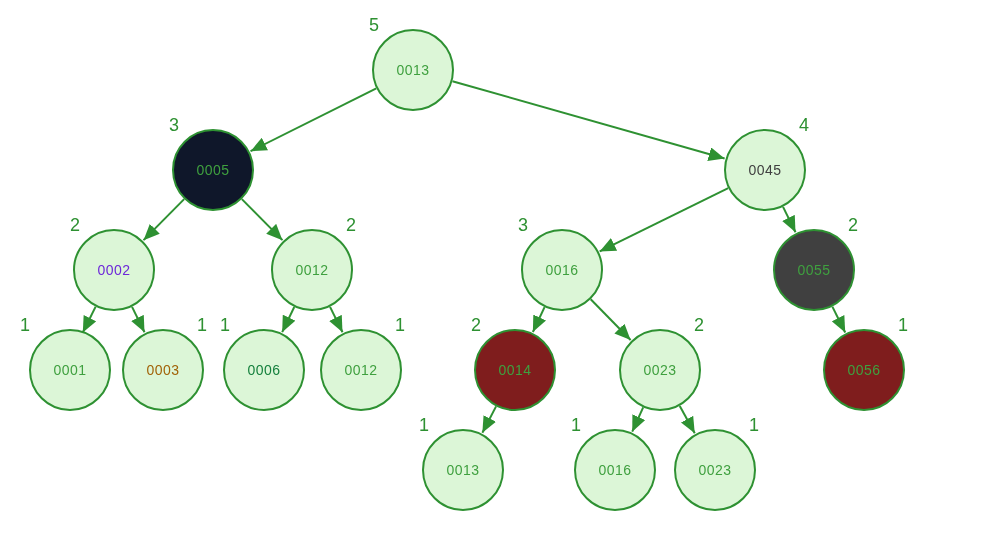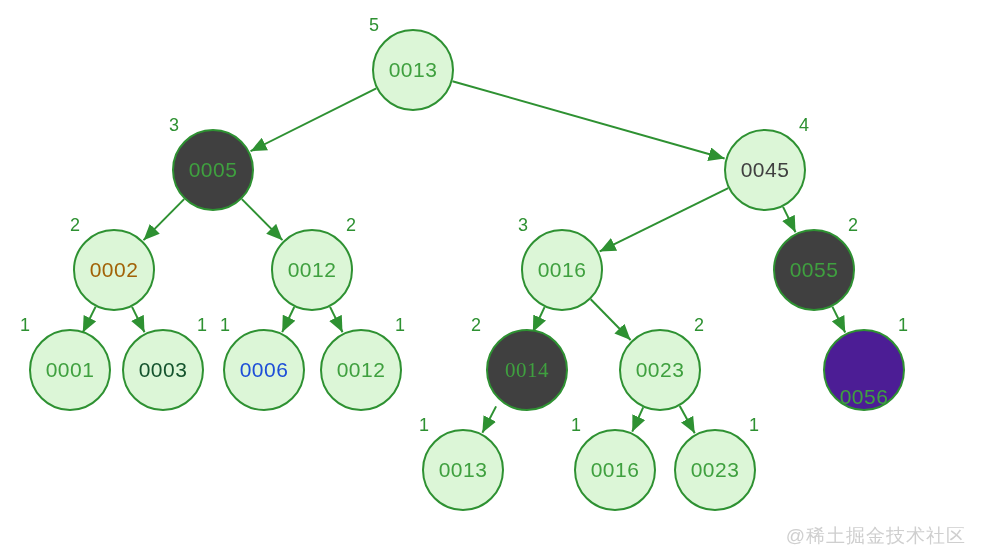--- a/index.html
+++ b/index.html
@@ -20,21 +20,21 @@
     left: 0; top: 0;
   }
   .node {
     position: absolute;
     width: 82px; height: 82px;
     box-sizing: border-box;
     border-radius: 50%;
     display: flex;
     align-items: center;
     justify-content: center;
-    font-size: 21px;
+    font-size: 14px;
     letter-spacing: 0.5px;
   }
   .hlabel {
     position: absolute;
     transform: translate(-50%, -50%);
     font-size: 18px;
     line-height: 1;
   }
   .watermark {
     position: absolute;
@@ -69,79 +69,78 @@
       <line x1="496.0845377976784" y1="406.3758888506184" x2="482.37681493896355" y2="432.736894348147" stroke="#2e9132" stroke-width="2" marker-end="url(#arrow)"></line>
       <line x1="643.1750482295192" y1="407.38878171217937" x2="632.2353164478095" y2="431.69929678264555" stroke="#2e9132" stroke-width="2" marker-end="url(#arrow)"></line>
       <line x1="679.7586687406584" y1="405.9248522557425" x2="694.7594125095694" y2="433.1989318355808" stroke="#2e9132" stroke-width="2" marker-end="url(#arrow)"></line>
       <line x1="832.3357574154983" y1="306.67151483099656" x2="845.2170289890017" y2="332.4340579780035" stroke="#2e9132" stroke-width="2" marker-end="url(#arrow)"></line>
     </svg>
   <div id="nodes">
       <div class="node" style="left: 372px; top: 29px; background: rgb(220, 246, 215); border: 2.5px solid rgb(46, 145, 50);">
         <span style="color: rgb(63, 160, 63);">0013</span>
       </div>
       <span class="hlabel" style="left: 374px; top: 25px; color: rgb(46, 145, 50);">5</span>
-      <div class="node" style="left: 172px; top: 129px; background: #404040; border: 2.5px solid rgb(46, 145, 50);">
+      <div class="node" style="left: 172px; top: 129px; background: #0f172a; border: 2.5px solid rgb(46, 145, 50);">
         <span style="color: rgb(63, 160, 63);">0005</span>
       </div>
       <span class="hlabel" style="left: 174px; top: 125px; color: rgb(46, 145, 50);">3</span>
       <div class="node" style="left: 724px; top: 129px; background: rgb(220, 246, 215); border: 2.5px solid rgb(46, 145, 50);">
         <span style="color: #404040;">0045</span>
       </div>
       <span class="hlabel" style="left: 804px; top: 125px; color: rgb(46, 145, 50);">4</span>
       <div class="node" style="left: 73px; top: 229px; background: rgb(220, 246, 215); border: 2.5px solid rgb(46, 145, 50);">
-        <span style="color: #a16207;">0002</span>
+        <span style="color: #6d28d9;">0002</span>
       </div>
       <span class="hlabel" style="left: 75px; top: 225px; color: rgb(46, 145, 50);">2</span>
       <div class="node" style="left: 271px; top: 229px; background: rgb(220, 246, 215); border: 2.5px solid rgb(46, 145, 50);">
         <span style="color: rgb(63, 160, 63);">0012</span>
       </div>
       <span class="hlabel" style="left: 351px; top: 225px; color: rgb(46, 145, 50);">2</span>
       <div class="node" style="left: 521px; top: 229px; background: rgb(220, 246, 215); border: 2.5px solid rgb(46, 145, 50);">
         <span style="color: rgb(63, 160, 63);">0016</span>
       </div>
       <span class="hlabel" style="left: 523px; top: 225px; color: rgb(46, 145, 50);">3</span>
       <div class="node" style="left: 773px; top: 229px; background: #404040; border: 2.5px solid rgb(46, 145, 50);">
         <span style="color: rgb(63, 160, 63);">0055</span>
       </div>
       <span class="hlabel" style="left: 853px; top: 225px; color: rgb(46, 145, 50);">2</span>
       <div class="node" style="left: 29px; top: 329px; background: rgb(220, 246, 215); border: 2.5px solid rgb(46, 145, 50);">
         <span style="color: rgb(63, 160, 63);">0001</span>
       </div>
       <span class="hlabel" style="left: 25px; top: 325px; color: rgb(46, 145, 50);">1</span>
       <div class="node" style="left: 122px; top: 329px; background: rgb(220, 246, 215); border: 2.5px solid rgb(46, 145, 50);">
-        <span style="color: #14532d;">0003</span>
+        <span style="color: #a16207;">0003</span>
       </div>
       <span class="hlabel" style="left: 202px; top: 325px; color: rgb(46, 145, 50);">1</span>
       <div class="node" style="left: 223px; top: 329px; background: rgb(220, 246, 215); border: 2.5px solid rgb(46, 145, 50);">
-        <span style="color: #1d4ed8;">0006</span>
+        <span style="color: #15803d;">0006</span>
       </div>
       <span class="hlabel" style="left: 225px; top: 325px; color: rgb(46, 145, 50);">1</span>
       <div class="node" style="left: 320px; top: 329px; background: rgb(220, 246, 215); border: 2.5px solid rgb(46, 145, 50);">
         <span style="color: rgb(63, 160, 63);">0012</span>
       </div>
       <span class="hlabel" style="left: 400px; top: 325px; color: rgb(46, 145, 50);">1</span>
-      <div class="node" style="left: 486px; top: 329px; background: #404040; border: 2.5px solid rgb(46, 145, 50); font-family: Liberation Serif, serif;">
+      <div class="node" style="left: 474px; top: 329px; background: #7f1d1d; border: 2.5px solid rgb(46, 145, 50);">
         <span style="color: rgb(63, 160, 63);">0014</span>
       </div>
       <span class="hlabel" style="left: 476px; top: 325px; color: rgb(46, 145, 50);">2</span>
       <div class="node" style="left: 619px; top: 329px; background: rgb(220, 246, 215); border: 2.5px solid rgb(46, 145, 50);">
         <span style="color: rgb(63, 160, 63);">0023</span>
       </div>
       <span class="hlabel" style="left: 699px; top: 325px; color: rgb(46, 145, 50);">2</span>
-      <div class="node" style="left: 823px; top: 329px; background: #4c1d95; border: 2.5px solid rgb(46, 145, 50); align-items: flex-end;">
+      <div class="node" style="left: 823px; top: 329px; background: #7f1d1d; border: 2.5px solid rgb(46, 145, 50);">
         <span style="color: rgb(63, 160, 63);">0056</span>
       </div>
       <span class="hlabel" style="left: 903px; top: 325px; color: rgb(46, 145, 50);">1</span>
       <div class="node" style="left: 422px; top: 429px; background: rgb(220, 246, 215); border: 2.5px solid rgb(46, 145, 50);">
         <span style="color: rgb(63, 160, 63);">0013</span>
       </div>
       <span class="hlabel" style="left: 424px; top: 425px; color: rgb(46, 145, 50);">1</span>
       <div class="node" style="left: 574px; top: 429px; background: rgb(220, 246, 215); border: 2.5px solid rgb(46, 145, 50);">
         <span style="color: rgb(63, 160, 63);">0016</span>
       </div>
       <span class="hlabel" style="left: 576px; top: 425px; color: rgb(46, 145, 50);">1</span>
       <div class="node" style="left: 674px; top: 429px; background: rgb(220, 246, 215); border: 2.5px solid rgb(46, 145, 50);">
         <span style="color: rgb(63, 160, 63);">0023</span>
       </div>
       <span class="hlabel" style="left: 754px; top: 425px; color: rgb(46, 145, 50);">1</span>
     </div>
-  <div class="watermark" style="color: rgb(207, 207, 207);">@稀土掘金技术社区</div>
 </div>
 
 </body></html>

